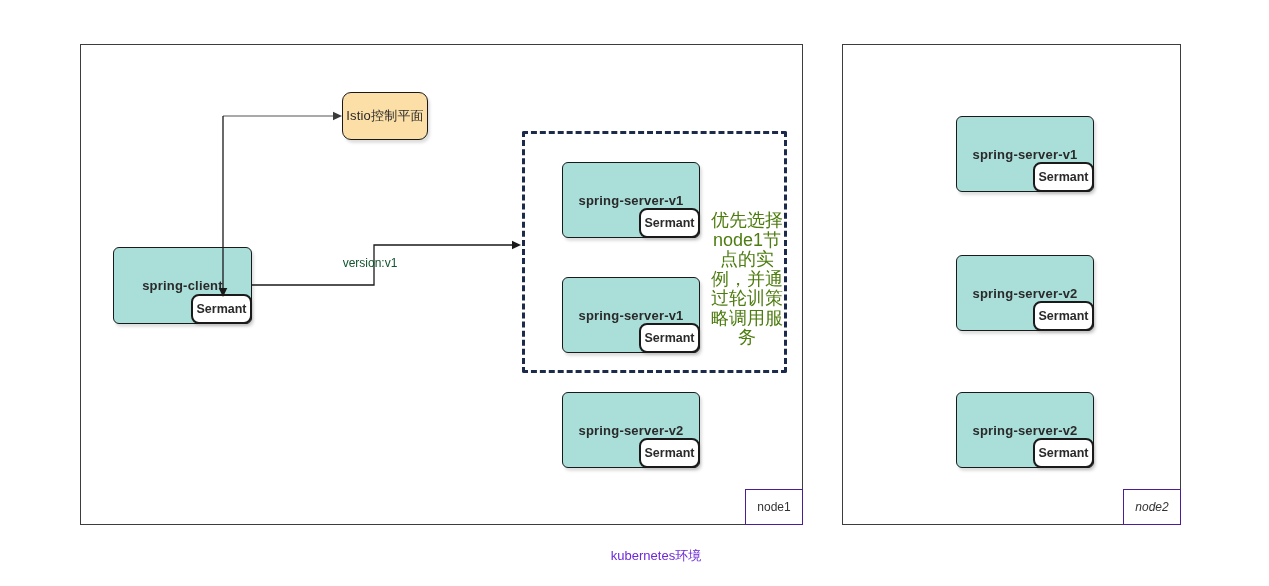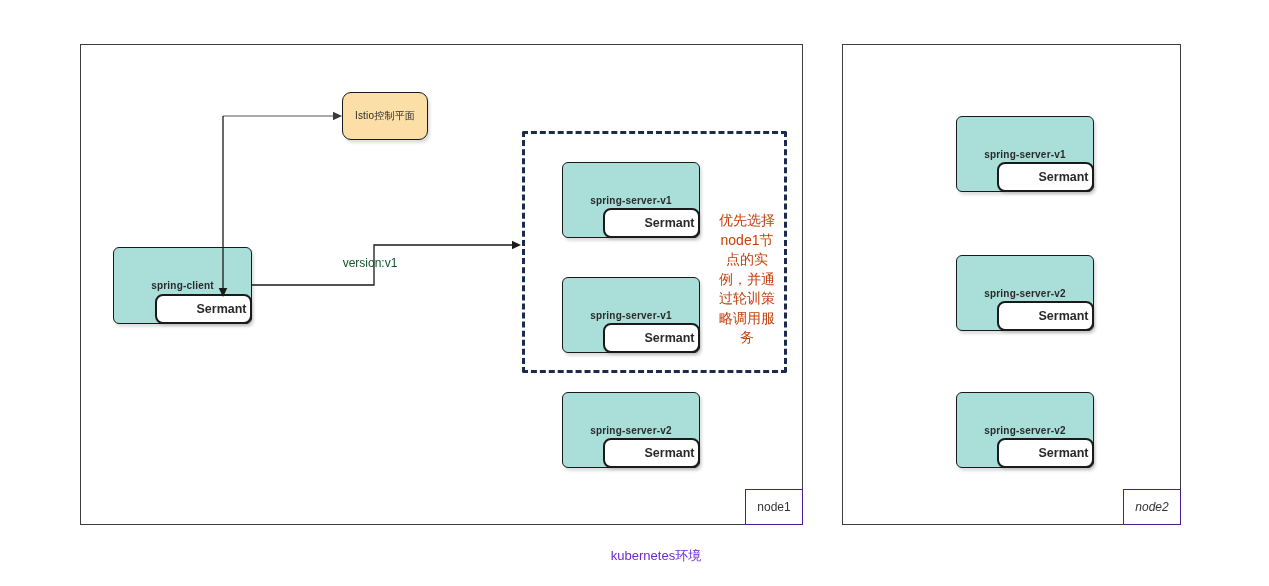--- a/index.html
+++ b/index.html
@@ -14,37 +14,37 @@
     border:1.5px solid #1a1a1a;border-radius:6px;
     box-shadow:2px 3px 3px rgba(0,0,0,0.13);
     font-weight:bold;
   }
   .peach{
     background:var(--peach,#fcdfa6);
     border:1.5px solid #1a1a1a;border-radius:9px;
     box-shadow:2px 3px 3px rgba(0,0,0,0.13);
   }
   .center{display:flex;align-items:center;justify-content:center;}
-  .boxlabel{font-size:10px;letter-spacing:0.2px;}
+  .boxlabel{font-size:13px;letter-spacing:0.2px;}
   .sermant{
     position:absolute;right:-1px;bottom:-1px;width:57px;height:26px;
     background:#ffffff;border:2px solid #1a1a1a;border-radius:8px;
     display:flex;align-items:center;justify-content:center;
-    font-size:12.5px;box-shadow:1px 2px 2px rgba(0,0,0,0.12);padding-left:36px;
+    font-size:12.5px;box-shadow:1px 2px 2px rgba(0,0,0,0.12);
   }
   .dashed{
     border:3px dashed var(--navy,#1c2b4b);border-radius:2px;background:transparent;
   }
   .nodelabel{
     border:1px solid #4c1d95;background:#ffffff;
     display:flex;align-items:center;justify-content:center;
     font-size:12px;color:#333;
   }
   .note{
-    white-space:pre-line;text-align:center;font-size:14px;line-height:19.5px;color:#c2410c;
+    white-space:pre-line;text-align:center;font-size:18px;line-height:19.5px;color:#4d7c0f;
   }
   .edge-label{font-size:12px;text-align:center;color:#14532d;}
   .caption{font-size:13px;text-align:center;color:#6d28d9;}
   #connectors{position:absolute;left:0;top:0;pointer-events:none;z-index:10;}
   .overlabel{z-index:11;}
 </style>
 </head>
 <body>
 
 <div id="canvas">

